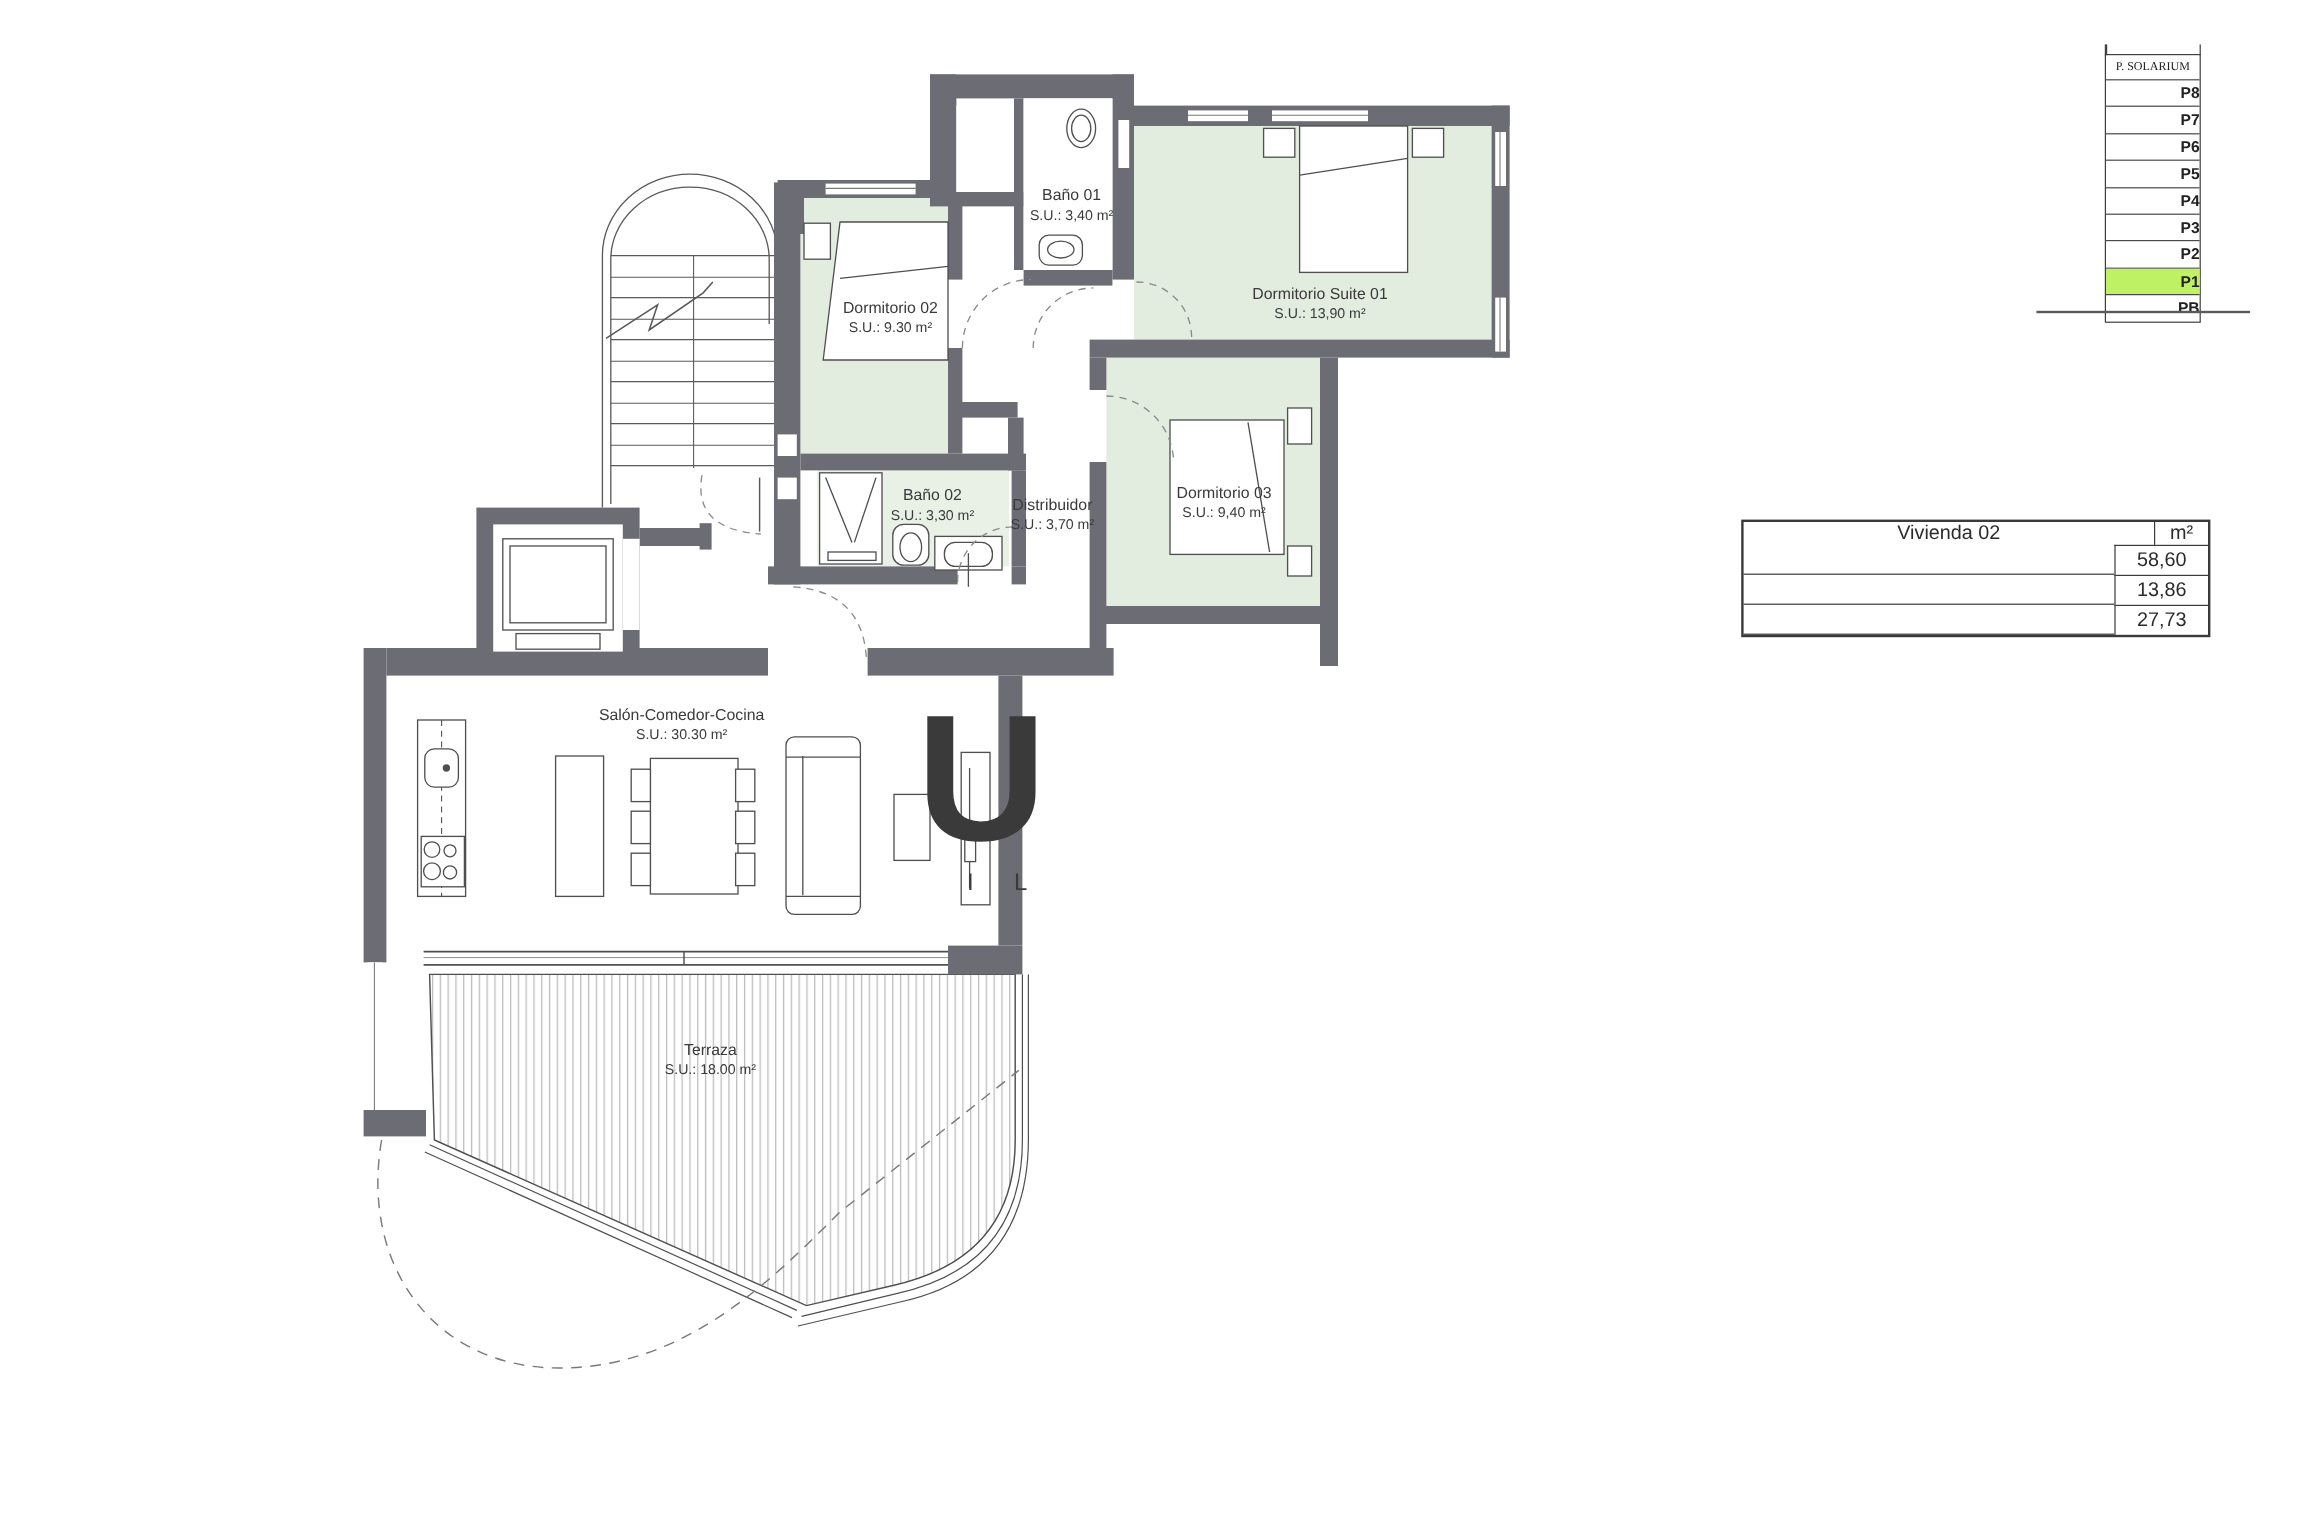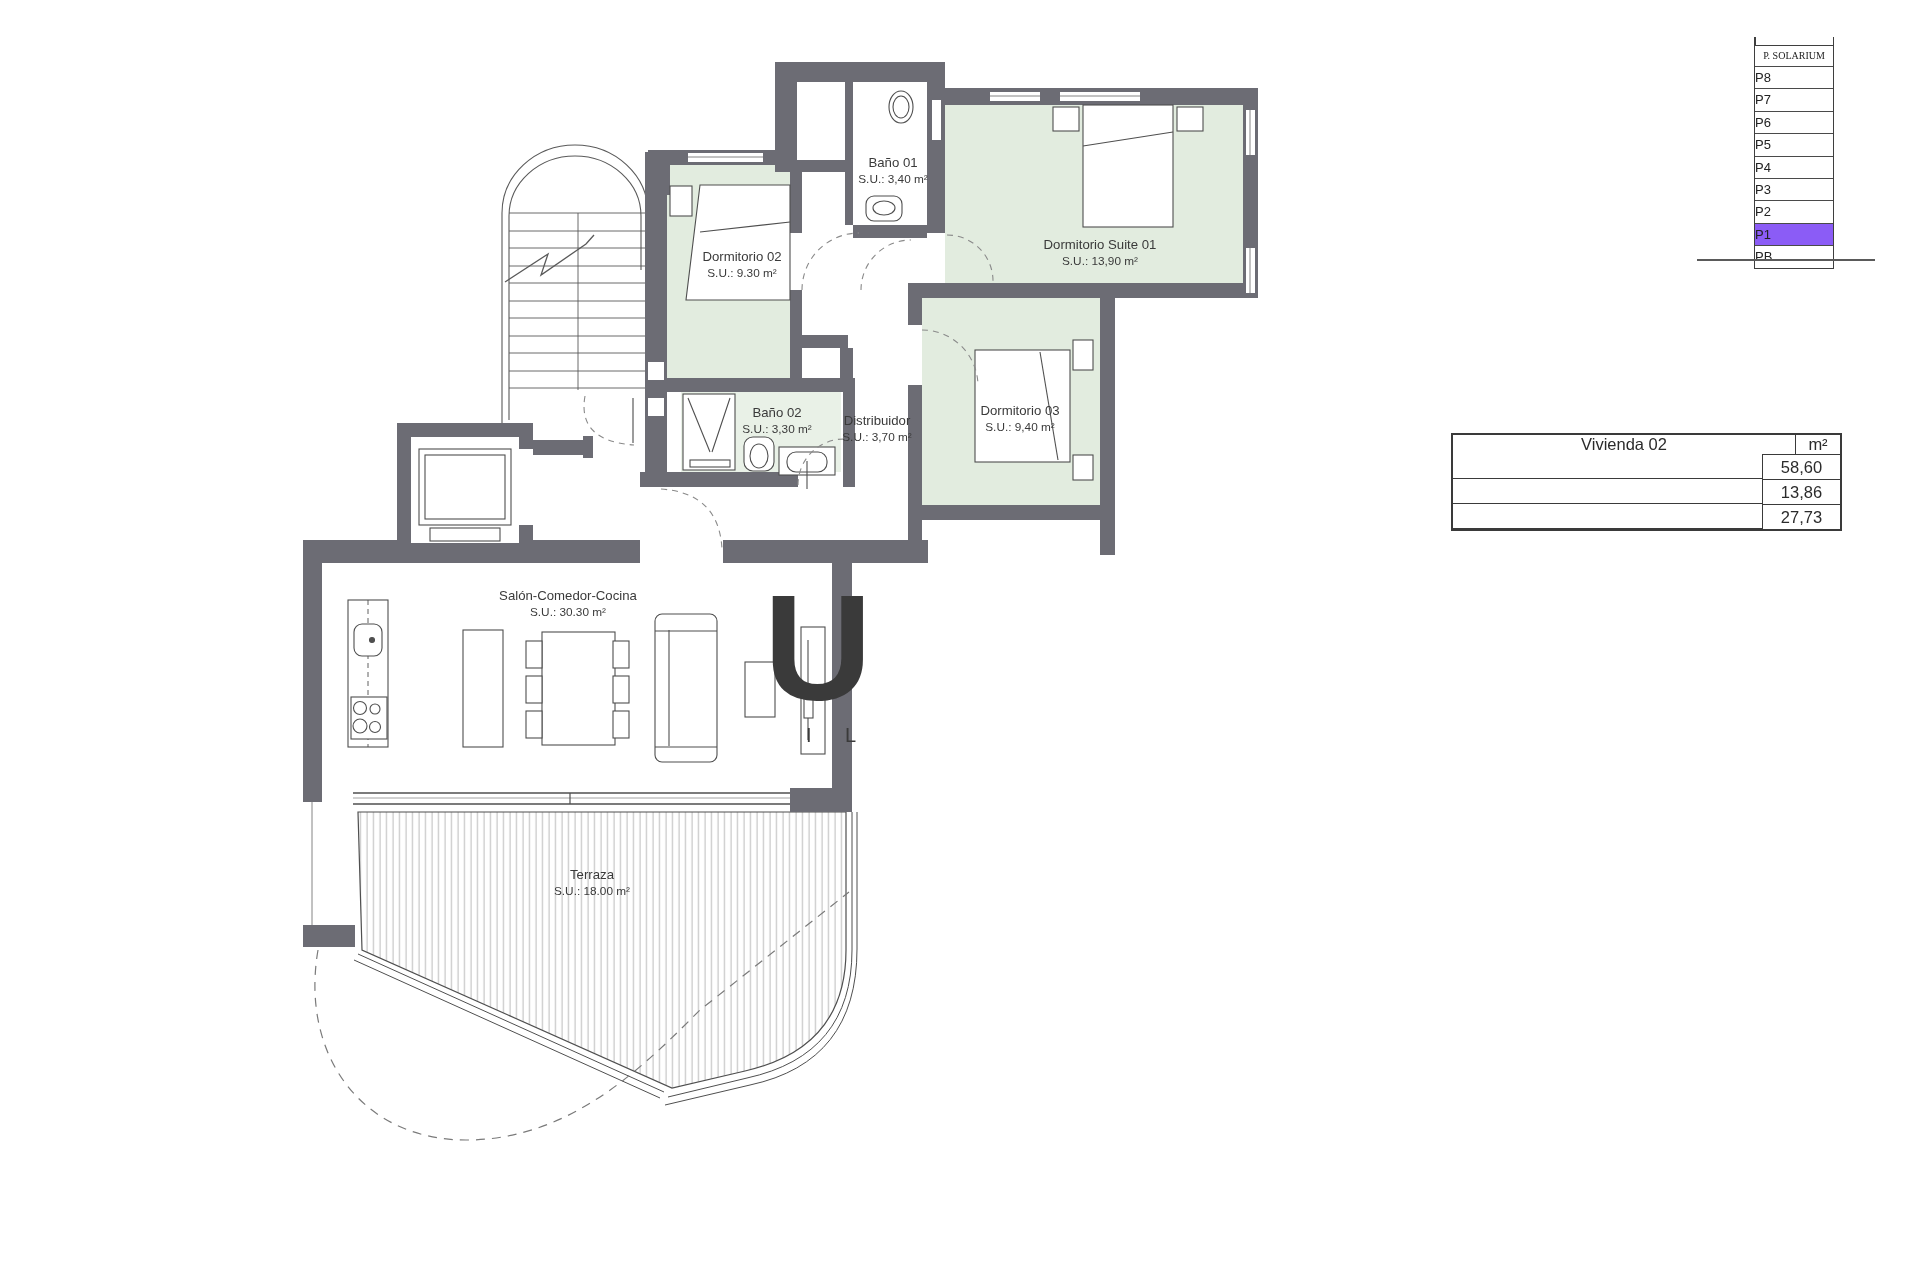--- a/index.html
+++ b/index.html
@@ -10,24 +10,24 @@
   .room-name{font-size:13.2px;}
   .room-area{font-size:11.8px;}
 
   
   .level-indicator{position:absolute;left:1754px;top:45px;width:80px;
         border:1.5px solid #3f3f3f;box-sizing:border-box;background:#fff;}
   .li-post{position:absolute;top:-9px;width:1.5px;height:9px;background:#3f3f3f;}
   .li-post.left{left:-1px;} .li-post.right{right:-1px;}
   .li-header{height:20px;line-height:20px;text-align:center;font-size:10px;color:#222;
         border-bottom:1px solid #4a4a4a;white-space:nowrap;overflow:hidden;font-family:Liberation Serif, serif;}
-  .li-row{height:21.4px;line-height:21.4px;text-align:left;font-size:13px;color:#222;
-        border-bottom:1px solid #4a4a4a;}
+  .li-row{height:21.4px;line-height:21.4px;text-align:right;font-size:13px;color:#222;
+        border-bottom:1px solid #4a4a4a;font-weight:bold;}
   .li-row:last-child{border-bottom:none;}
-  .li-row.hl{background:#8b5cf6;}
+  .li-row.hl{background:#bef264;}
   .ground-line{position:absolute;left:1697px;top:259px;width:178px;height:2px;background:#5a5a5a;}
 
   
   .area-table{position:absolute;left:1451px;top:433px;width:391px;height:98px;
         border:2px solid #3a3a3a;box-sizing:border-box;background:#fff;
         display:grid;grid-template-columns:309px 1fr;grid-template-rows:repeat(4,1fr);
         font-size:16.5px;color:#2b2b2b;}
   .at-cell{display:flex;align-items:center;border-top:1.5px solid #3a3a3a;box-sizing:border-box;
         white-space:nowrap;overflow:hidden;}
   .at-cell.c2{border-left:1.5px solid #3a3a3a;justify-content:center;text-align:right;}

